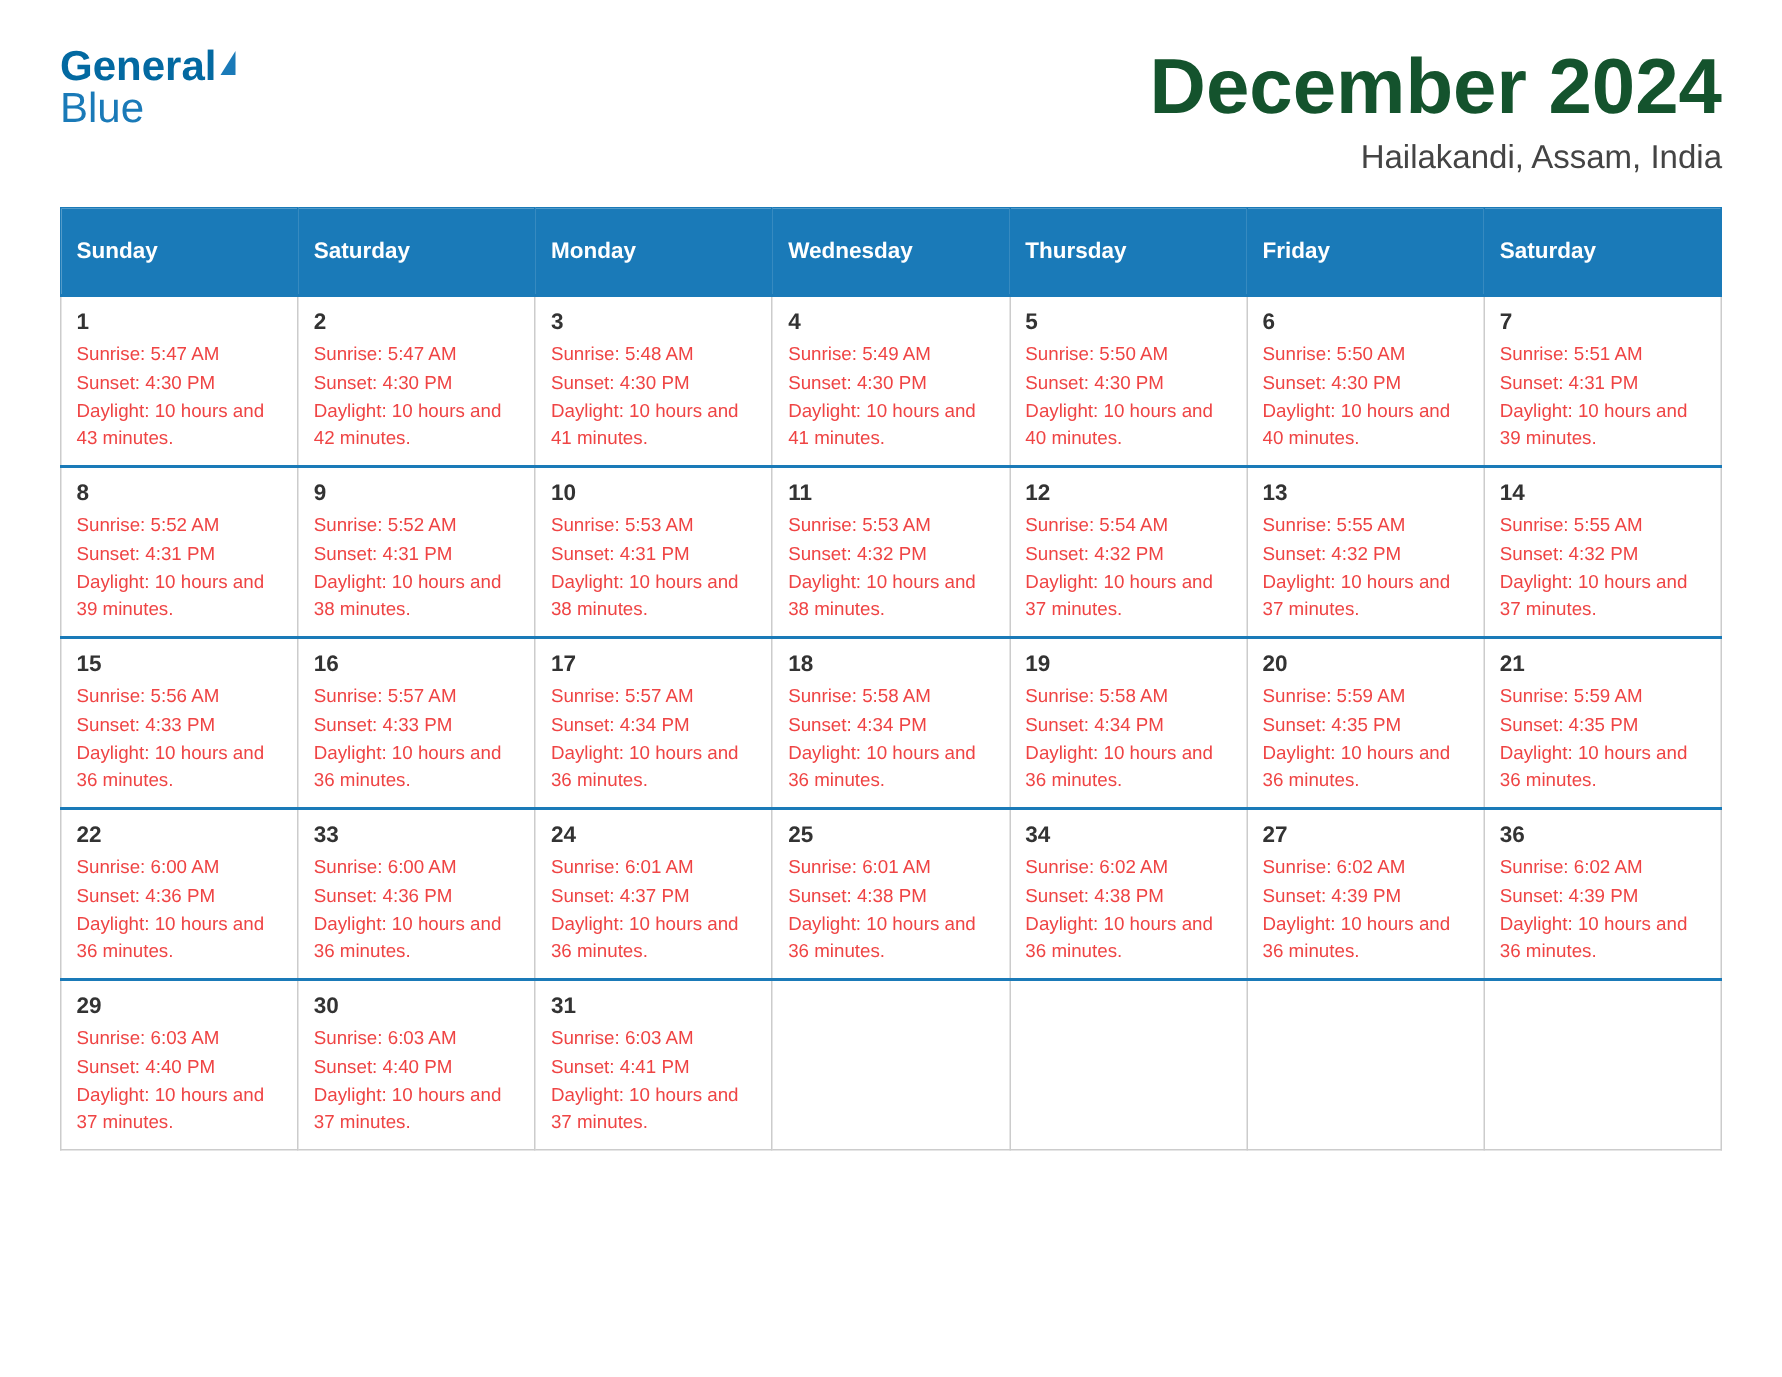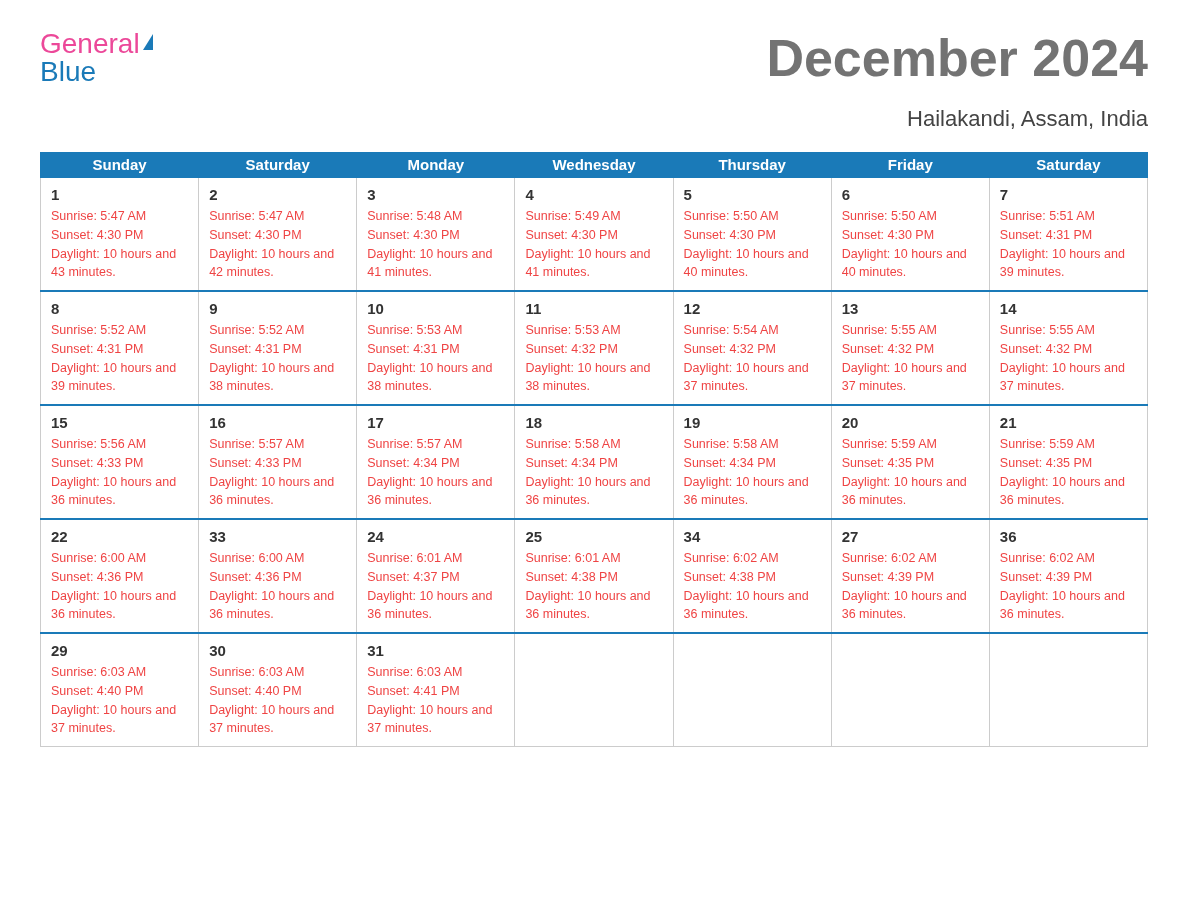--- a/index.html
+++ b/index.html
@@ -16,22 +16,22 @@
       align-items: flex-start;
       margin-bottom: 20px;
     }
     .logo {
       display: flex;
       flex-direction: column;
       align-items: flex-start;
     }
     .logo-general {
       font-size: 28px;
-      font-weight: normal;
-      color: #ec4899;
+      font-weight: bold;
+      color: #0369a1;
       line-height: 1;
     }
     .logo-blue {
       font-size: 28px;
       font-weight: normal;
       color: #1a7ab8;
       line-height: 1;
     }
     .logo-triangle {
       display: inline-block;
@@ -44,40 +44,40 @@
       vertical-align: middle;
       position: relative;
       top: -2px;
     }
     .title-area {
       text-align: right;
     }
     .month-title {
       font-size: 52px;
       font-weight: bold;
-      color: #737373;
+      color: #14532d;
       line-height: 1.1;
     }
     .location-title {
       font-size: 22px;
       color: #444;
-      margin-top: 19px;
+      margin-top: 5px;
     }
     table {
       width: 100%;
       border-collapse: collapse;
       table-layout: fixed;
     }
     thead th {
       background-color: #1a7ab8;
       color: #ffffff;
       font-size: 15px;
       font-weight: bold;
-      padding: 3px 10px;
-      text-align: center;
+      padding: 20px 10px;
+      text-align: left;
       border: 1px solid #1a7ab8;
     }
     tbody td {
       vertical-align: top;
       padding: 8px 10px;
       border: 1px solid #cccccc;
       font-size: 13px;
       color: #333;
       height: 100px;
     }

